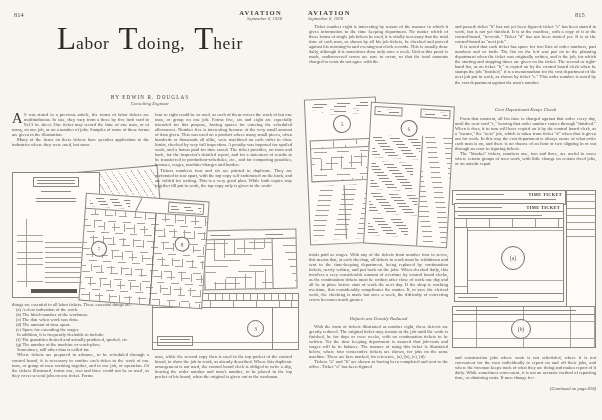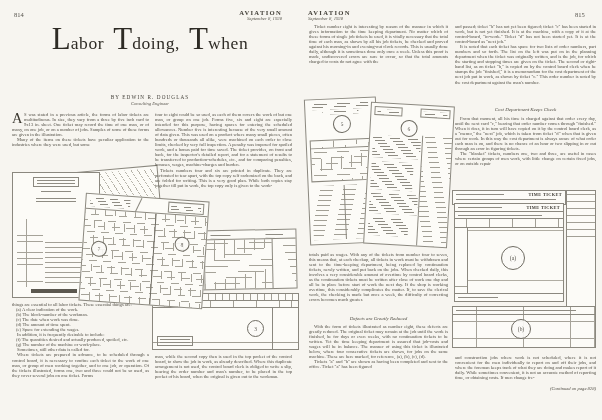--- a/index.html
+++ b/index.html
@@ -51,21 +51,21 @@
 <div id="scan">
 
   <div class="abs pgnum" style="left:14px;top:11px;">814</div>
   <div class="abs" style="left:190px;top:9px;width:92px;text-align:right;">
     <div class="mast">AVIATION</div>
     <div class="idate">September 8, 1928</div>
   </div>
 
   <div class="abs title" style="left:14px;top:24px;width:272px;">
     <div>
-      <span class="tc">L</span><span class="tr">abor</span><span class="tc">T</span><span class="tr">doing,</span><span class="tc">T</span><span class="tr">when</span>
+      <span class="tc">L</span><span class="tr">abor</span><span class="tc">T</span><span class="tr">doing,</span><span class="tc">T</span><span class="tr">heir</span>
     </div>
   </div>
 
   <div class="abs byline" style="left:14px;top:94px;width:272px;">BY EDWIN R. DOUGLAS</div>
   <div class="abs role" style="left:14px;top:101px;width:272px;">Consulting Engineer</div>
 
   <div class="abs clip" style="left:12px;top:112px;width:137px;height:57px;">
     <p class="t tight"><span class="dropcap">A</span><span>S was stated in a previous article, the forms of labor tickets are multitudinous.  In size, they vary from a three by five inch card to 9x13 in. sheet.  One ticket may record the time of one man, or of many, on one job, or on a number of jobs.  Samples of some of these forms are given in the illustration.</span></p>
     <p class="t ind tight">Many of the items on these tickets have peculiar application to the industries where they were used, but some</p>
   </div>

